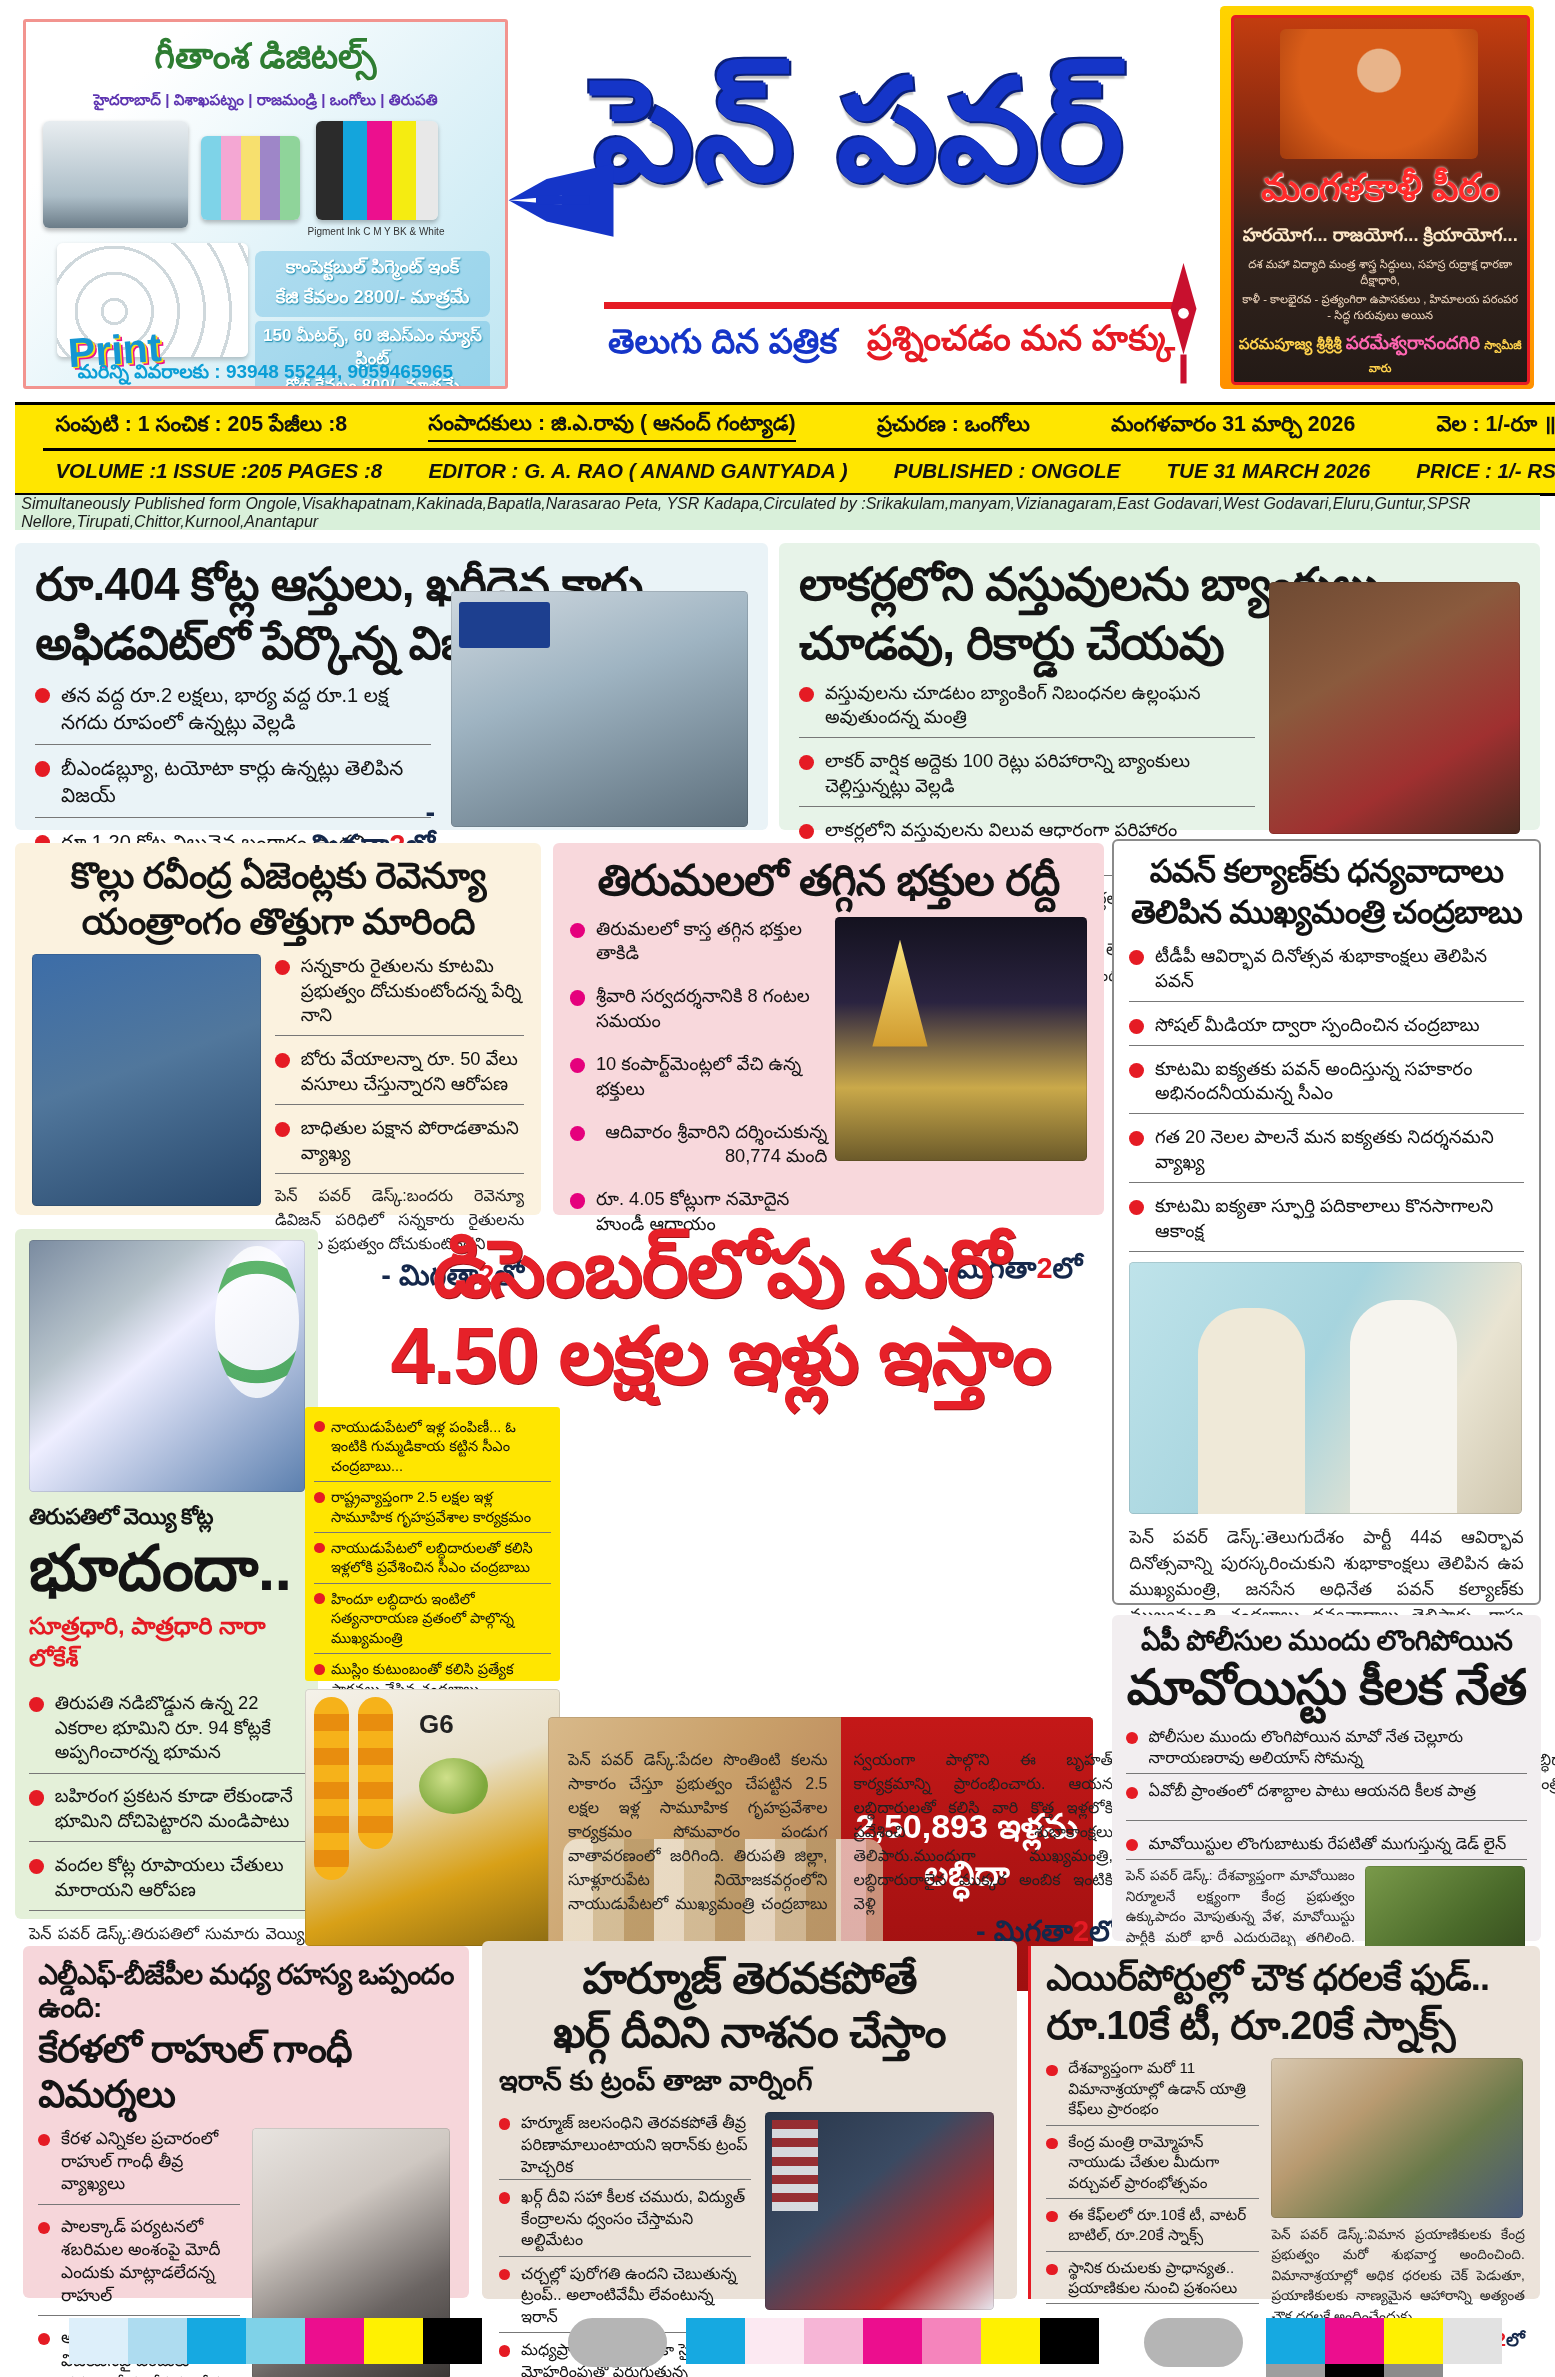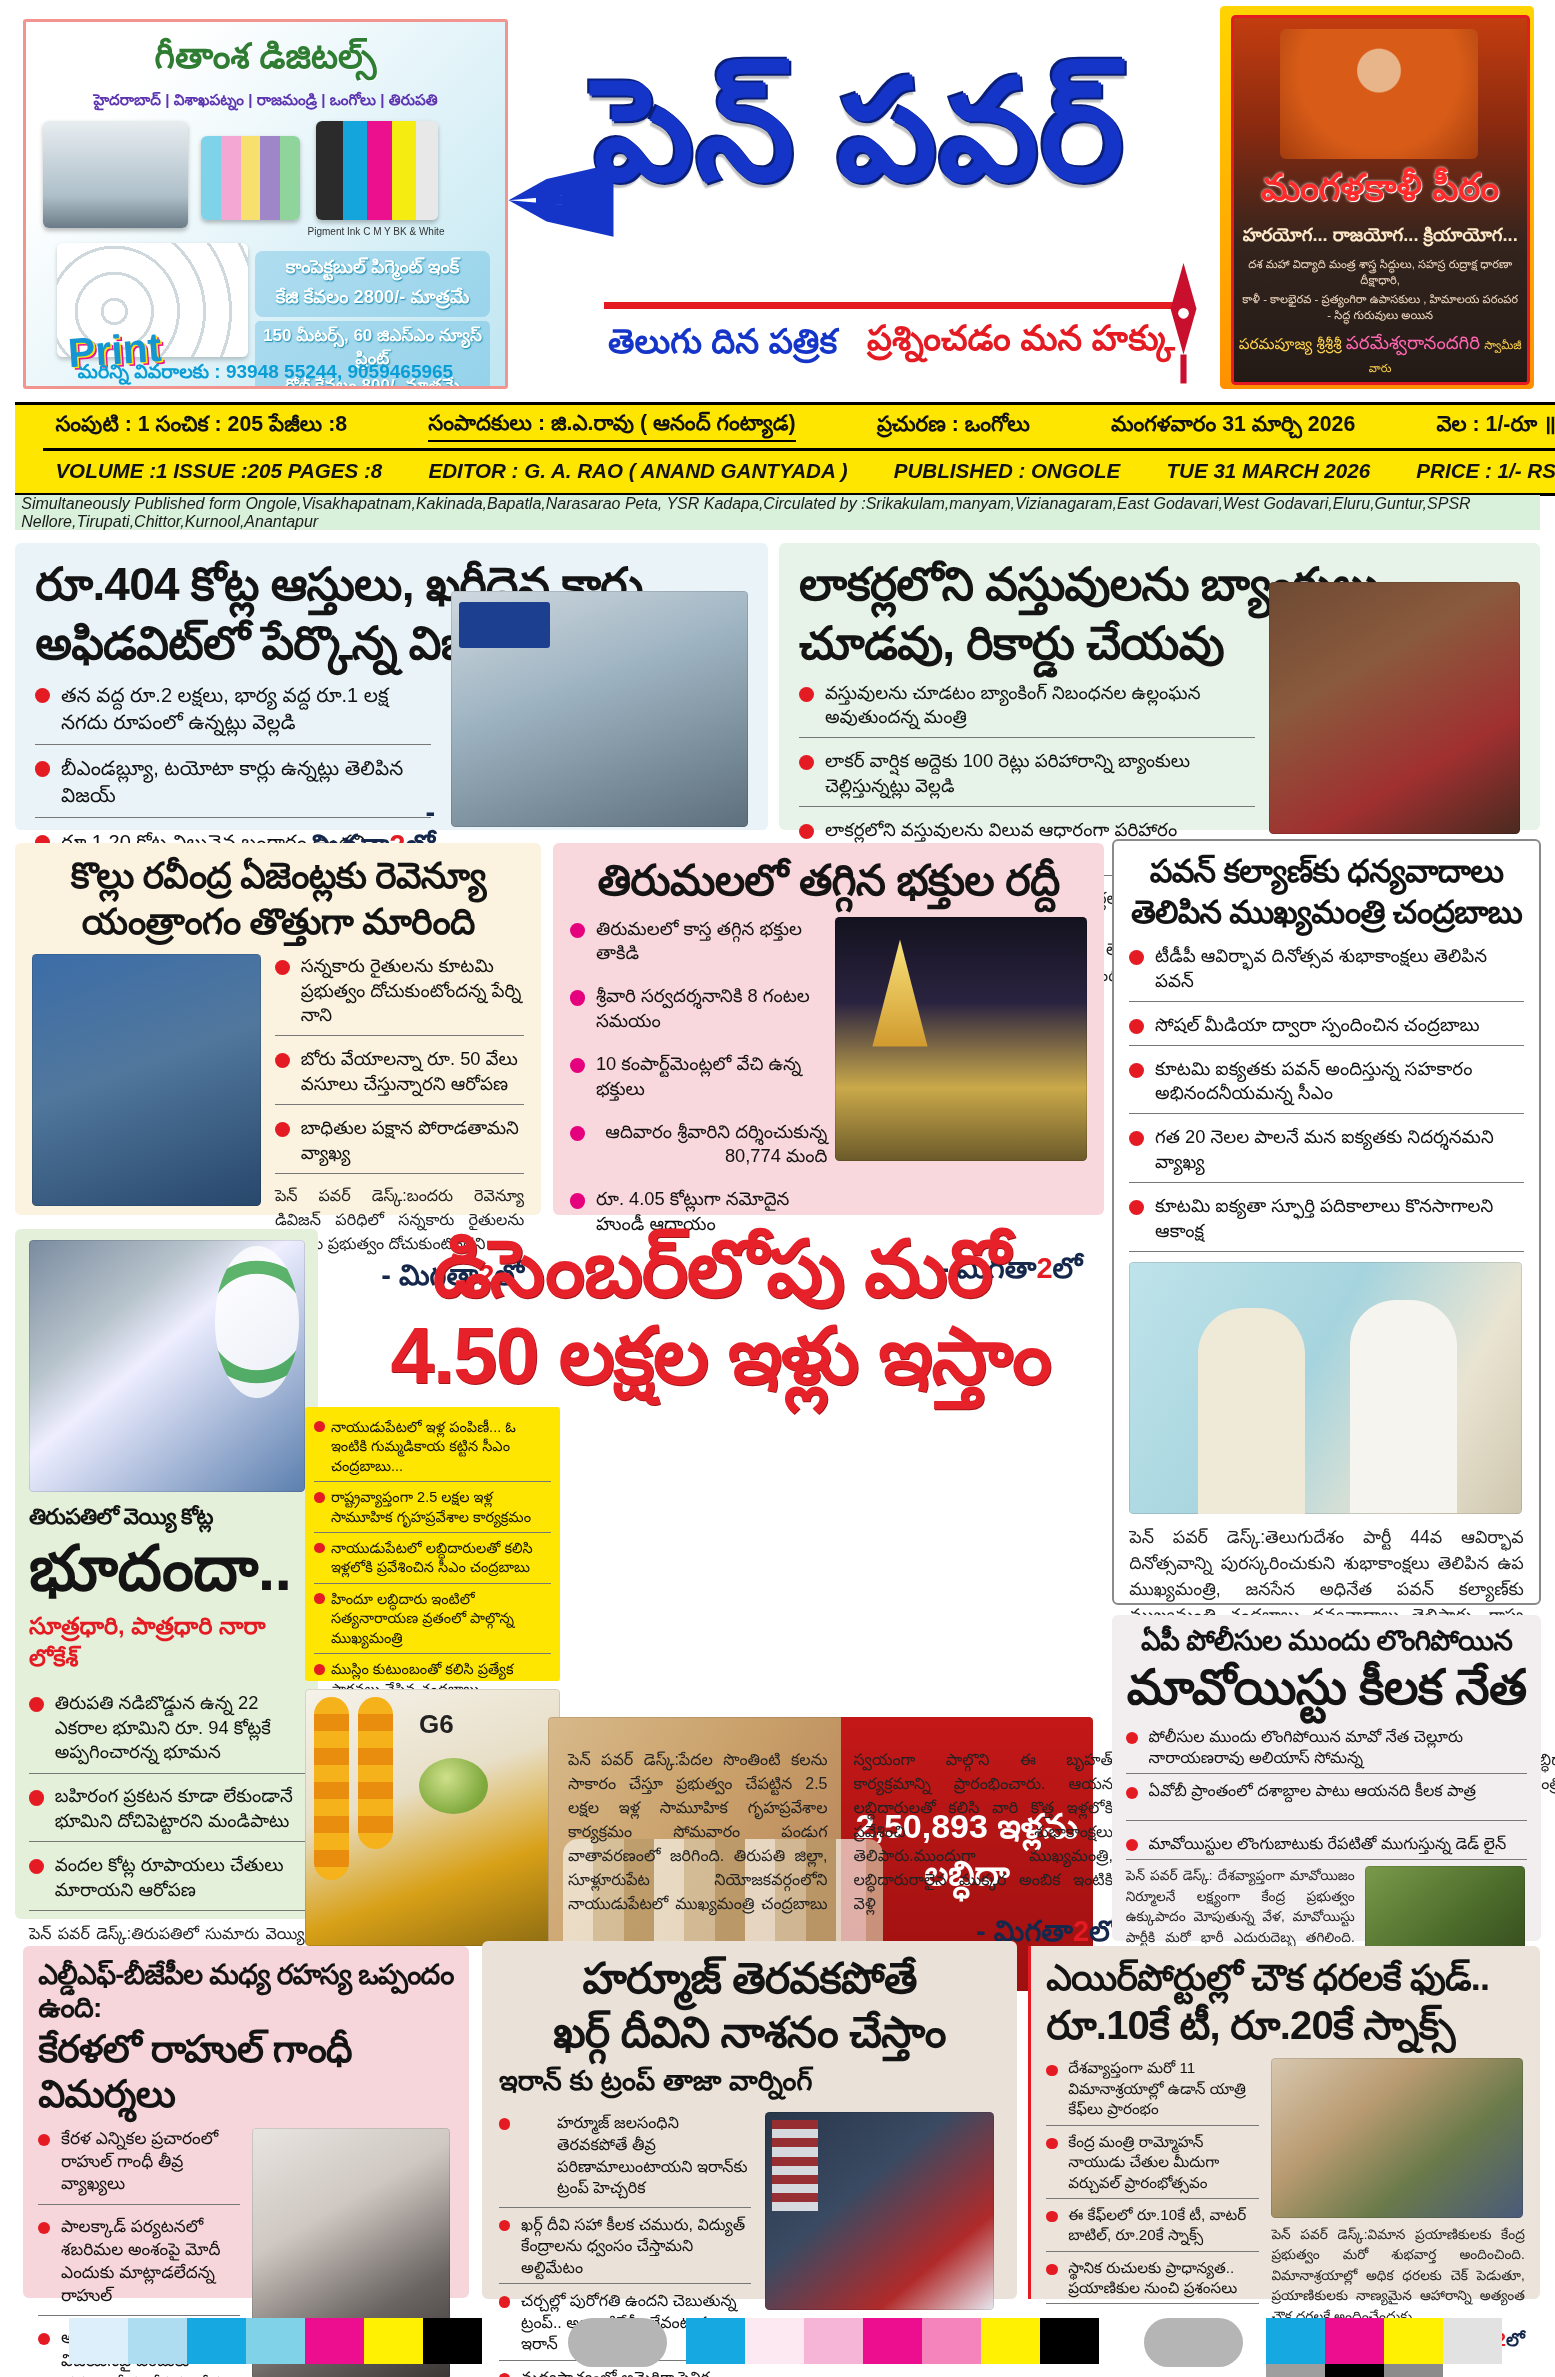--- a/index.html
+++ b/index.html
@@ -71,21 +71,21 @@
 
   <div class="abs" style="left:1220px;top:6.1px;width:314px;height:383px;background:linear-gradient(180deg,#ffd400,#ff9000);border-radius:4.6px;padding:0;">
     <div class="abs" style="left:10.7px;top:9.1px;width:293px;height:364px;border:3.8px solid #e51b24;border-radius:4.6px;overflow:hidden;
                 background:linear-gradient(180deg,#c33d0f 0%,#8a2a10 30%,#33241d 62%,#231a16 100%);text-align:center;color:#fff;">
       <div class="abs" style="left:46px;top:10.7px;width:198px;height:130px;border-radius:6.1px;
                   background:radial-gradient(circle at 50% 32%,#e8b48a 0 16%,#d85c18 17% 60%,#a33c0e 100%);"></div>
       <div style="margin-top:149px;font-size:37px;font-weight:bold;color:#ff2a2a;text-shadow:0 0 3px #fff,0.8px 0.8px 0 #fff;">మంగళకాళీ పీఠం</div>
       <div style="margin-top:6.1px;font-size:18.3px;font-weight:bold;color:#ffe9c9;">హరయోగ... రాజయోగ... క్రియాయోగ...</div>
       <div style="margin:7.6px 7.6px 0;font-size:11.4px;color:#f5dcc3;">దశ మహా విద్యాది మంత్ర శాస్త్ర సిద్ధులు, సహస్ర రుద్రాక్ష ధారణా దీక్షాధారి,</div>
       <div style="margin:3px 6.1px 0;font-size:11.4px;color:#f5dcc3;">కాళీ - కాలభైరవ - ప్రత్యంగిరా ఉపాసకులు , హిమాలయ పరంపర - సిద్ధ గురువులు అయిన</div>
-      <div style="margin-top:7.6px;font-size:15.2px;font-weight:normal;">
+      <div style="margin-top:7.6px;font-size:15.2px;font-weight:bold;">
         <span style="color:#ffd24d;">పరమపూజ్య శ్రీశ్రీశ్రీ</span>
         <span style="color:#ff66b2;font-size:18.3px;">పరమేశ్వరానందగిరి</span>
         <span style="color:#ffd24d;font-size:11.4px;">స్వామీజీ వారు</span>
       </div>
       <div style="margin-top:6.1px;font-size:17px;font-weight:bold;color:#fff2d9;">పీఠాధిపతి - మంగళకాళీ పీఠం</div>
 
     </div>
   </div>
 </div>
 
@@ -416,21 +416,21 @@
 </div>
 
 <div class="card" style="left:482px;top:1941px;width:535px;height:358px;background:#eae1d8;padding:12.2px 17px;">
   <div class="hl" style="text-align:center;font-size:43px;">
     <div>హర్మూజ్ తెరవకపోతే</div>
     <div style="margin-top:3px;">ఖర్గ్ దీవిని నాశనం చేస్తాం</div>
   </div>
   <div style="font-size:27.4px;font-weight:bold;margin-top:7.6px;">ఇరాన్ కు ట్రంప్ తాజా వార్నింగ్</div>
   <div style="display:flex;margin-top:9.1px;">
     <ul class="bullets" style="width:252px;font-size:16px;">
-      <li style="margin-bottom:6.1px;padding-bottom:8px;gap:36px;">
+      <li style="margin-bottom:6.1px;padding-bottom:2px;">
           <span class="dot" style="width:11.4px;height:11.4px;flex-basis:11.4px;"></span>
           <span class="bt">హర్మూజ్ జలసంధిని తెరవకపోతే తీవ్ర పరిణామాలుంటాయని ఇరాన్‌కు ట్రంప్ హెచ్చరిక</span>
         </li>
       <li style="margin-bottom:6.1px;padding-bottom:4.6px;">
           <span class="dot" style="width:11.4px;height:11.4px;flex-basis:11.4px;"></span>
           <span class="bt">ఖర్గ్ దీవి సహా కీలక చమురు, విద్యుత్ కేంద్రాలను ధ్వంసం చేస్తామని అల్టిమేటం</span>
         </li>
       <li style="margin-bottom:6.1px;padding-bottom:4.6px;">
           <span class="dot" style="width:11.4px;height:11.4px;flex-basis:11.4px;"></span>
           <span class="bt">చర్చల్లో పురోగతి ఉందని చెబుతున్న ట్రంప్.. అలాంటివేమీ లేవంటున్న ఇరాన్</span>

